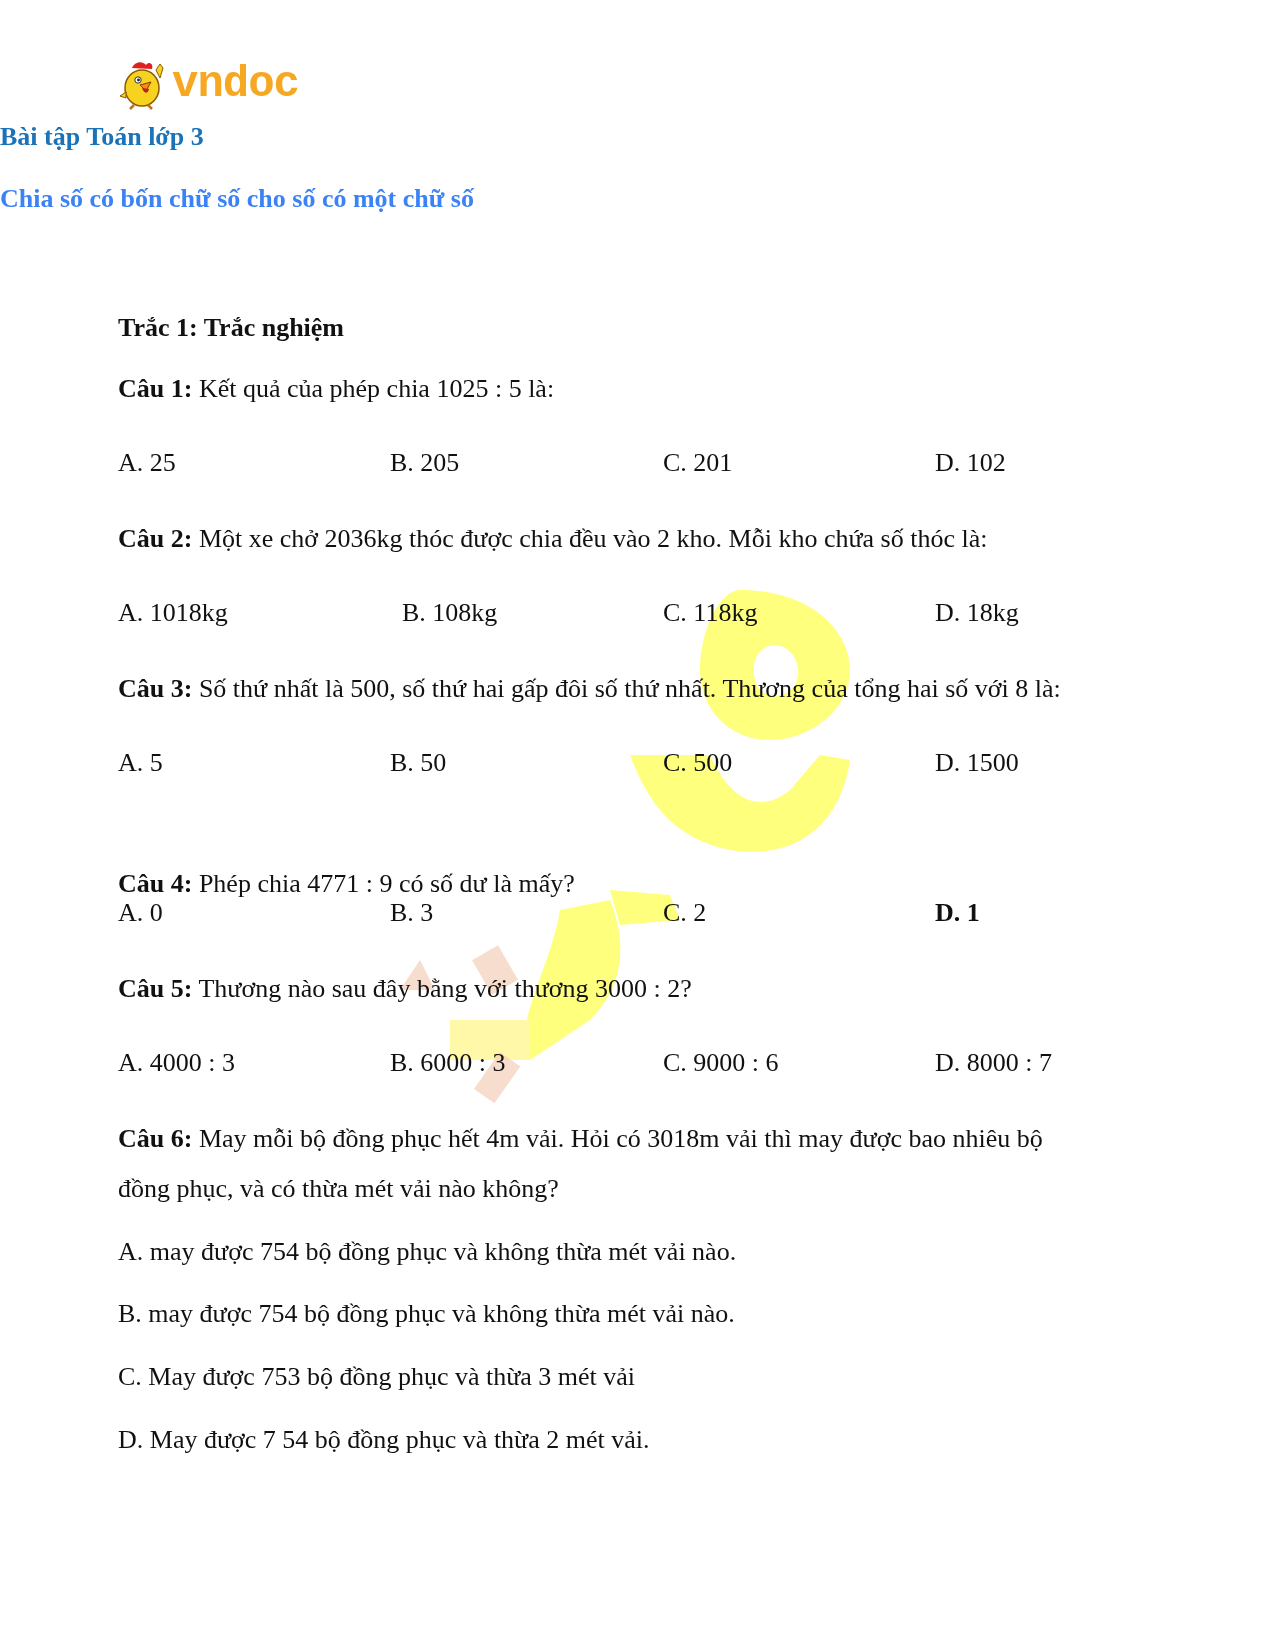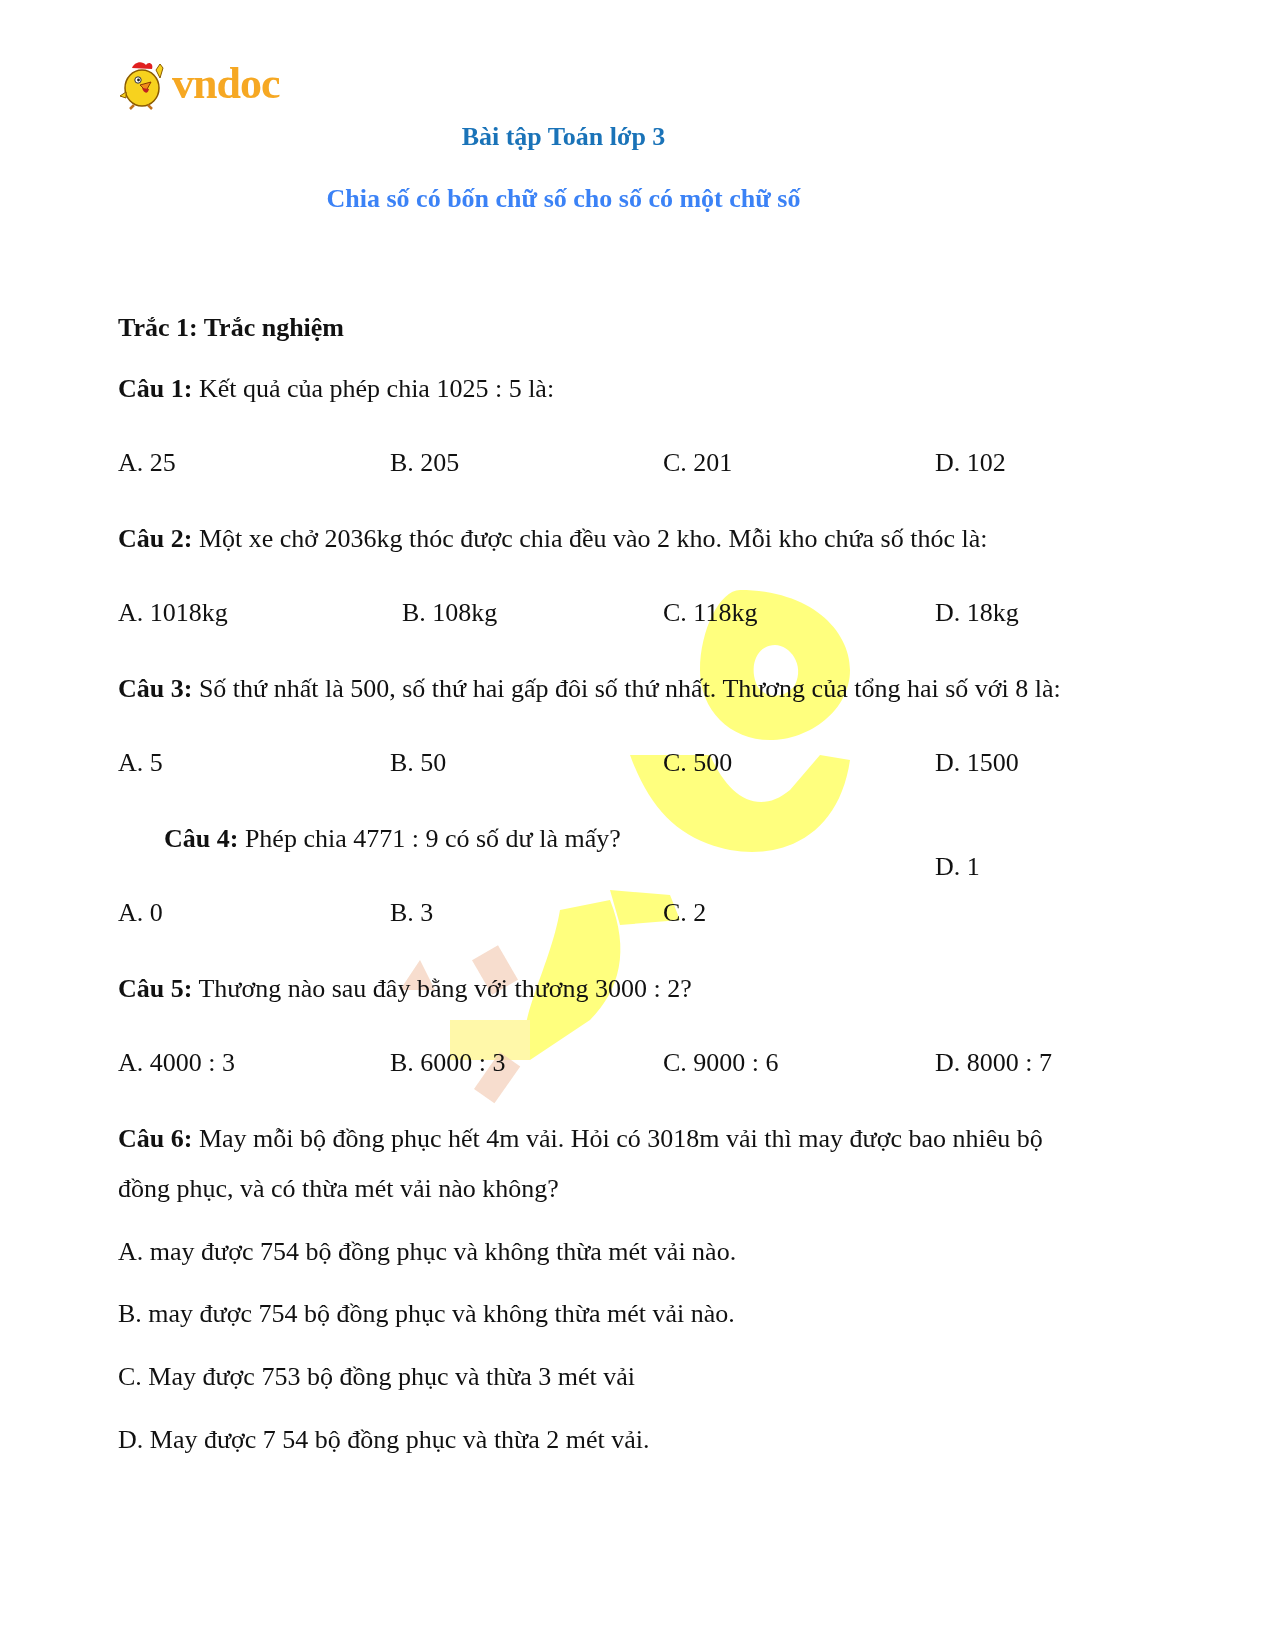--- a/index.html
+++ b/index.html
@@ -1,22 +1,22 @@
 <!DOCTYPE html>
 <html><head>
   <meta charset="utf-8">
   <style>
     html, body { margin: 0; padding: 0; background: #ffffff; }
     body { width: 1275px; height: 1650px; position: relative; overflow: hidden;
            font-family: "Liberation Serif", "DejaVu Serif", serif; color: #111; }
     .logo { position: absolute; left: 118px; top: 58px; height: 52px; display: flex; align-items: center; }
     .logo svg { display: block; }
-    .logo-text { font-family: Liberation Serif, serif; font-weight: bold; font-size: 44px;
+    .logo-text { font-family: Liberation Mono, monospace; font-weight: bold; font-size: 44px;
                  color: #f6a823; letter-spacing: -1px; margin-left: 4px; line-height: 1; }
-    .title { position: absolute; left: 12px; width: 1103px; text-align: center; font-weight: bold; }
+    .title { position: absolute; left: 0; width: 1103px; text-align: left; font-weight: bold; }
     .title-main { top: 122px; font-size: 26px; color: #1a73b8; }
     .title-sub { top: 184px; font-size: 26px; color: #3b82f6; }
     .line { position: absolute; left: 118px; font-size: 26px; white-space: nowrap; line-height: 1.2; }
     .bold { font-weight: bold; }
     .opt { position: absolute; font-size: 26px; white-space: nowrap; }
     .watermark { position: absolute; left: 380px; top: 590px; width: 520px; height: 520px; opacity: 0.9; pointer-events: none; }
   </style>
 </head>
 <body>
 
@@ -72,27 +72,27 @@
 <div class="opt" style="top:598px; left:935px;">D. 18kg</div>
 
 <div class="line" style="top:673px;">
   <span class="bold">Câu 3:</span><span> Số thứ nhất là 500, số thứ hai gấp đôi số thứ nhất. Thương của tổng hai số với 8 là:</span>
 </div>
 <div class="opt" style="top:748px; left:118px;">A. 5</div>
 <div class="opt" style="top:748px; left:390px;">B. 50</div>
 <div class="opt" style="top:748px; left:663px;">C. 500</div>
 <div class="opt" style="top:748px; left:935px;">D. 1500</div>
 
-<div class="line" style="top:823px;margin-left:46px;">
+<div class="line" style="top:868px;">
   <span class="bold">Câu 4:</span><span> Phép chia 4771 : 9 có số dư là mấy?</span>
 </div>
 <div class="opt" style="top:898px; left:118px;">A. 0</div>
 <div class="opt" style="top:898px; left:390px;">B. 3</div>
 <div class="opt" style="top:898px; left:663px;">C. 2</div>
-<div class="opt" style="top:852px; left:935px;">D. 1</div>
+<div class="opt" style="top:898px; left:935px;font-weight:bold;">D. 1</div>
 
 <div class="line" style="top:973px;">
   <span class="bold">Câu 5:</span><span> Thương nào sau đây bằng với thương 3000 : 2?</span>
 </div>
 <div class="opt" style="top:1048px; left:118px;">A. 4000 : 3</div>
 <div class="opt" style="top:1048px; left:390px;">B. 6000 : 3</div>
 <div class="opt" style="top:1048px; left:663px;">C. 9000 : 6</div>
 <div class="opt" style="top:1048px; left:935px;">D. 8000 : 7</div>
 
 <div class="line" style="top:1123px;">

